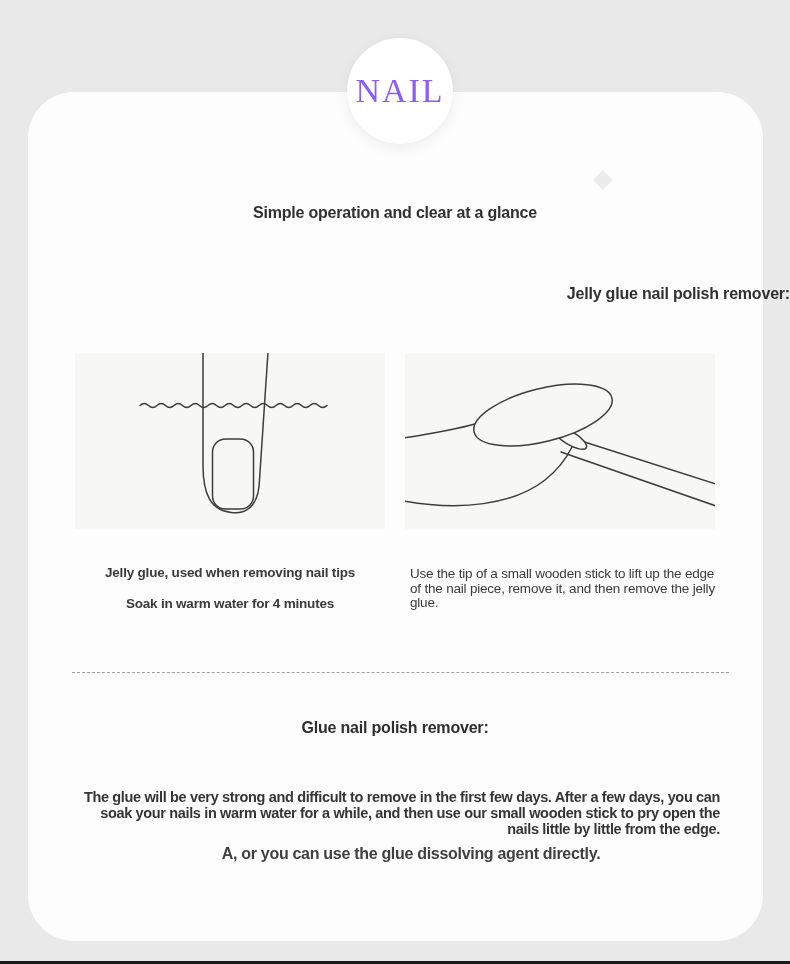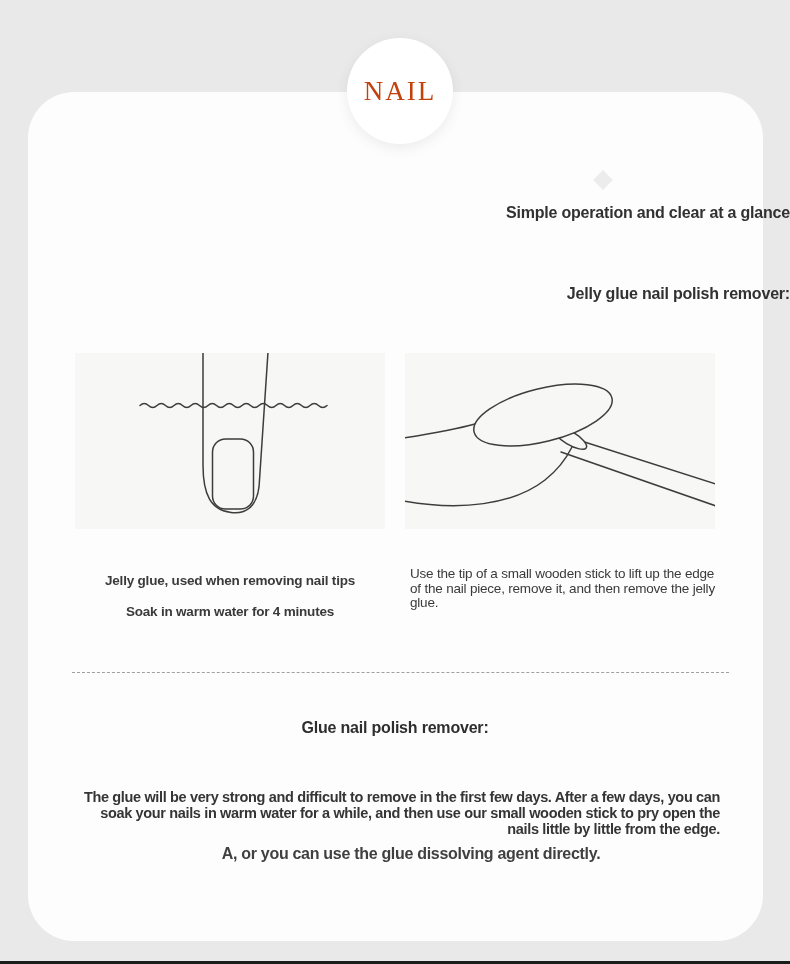--- a/index.html
+++ b/index.html
@@ -14,45 +14,45 @@
     background:#fdfdfd;border-radius:46px;
   }
   .logo-circle{
     position:absolute;left:347px;top:38px;width:106px;height:106px;
     background:#ffffff;border-radius:50%;
     box-shadow:0 4px 14px rgba(0,0,0,0.07);
     display:flex;align-items:center;justify-content:center;
   }
   .logo-text{
     font-family:"Liberation Serif","DejaVu Serif",serif;
-    font-size:27px;letter-spacing:2px;color:#c2410c;font-weight:500;
+    font-size:34px;letter-spacing:2px;color:#8b5cf6;font-weight:500;
   }
   .sparkle{
     position:absolute;left:596px;top:173px;width:14px;height:14px;
     background:#ececec;transform:rotate(45deg);
   }
   .h1{
-    position:absolute;left:0;top:204px;width:790px;text-align:right;
+    position:absolute;left:0;top:204px;width:790px;text-align:center;
     font-size:16px;font-weight:bold;letter-spacing:-0.2px;color:#313131;
   }
   .h2{
     position:absolute;left:0;top:285px;width:790px;text-align:right;
     font-size:16px;font-weight:bold;letter-spacing:-0.2px;color:#313131;
   }
   .fig{
     position:absolute;top:353px;width:310px;height:176px;background:#f7f7f6;
   }
   .fig svg{display:block;}
   .fig-left{left:75px;}
   .fig-right{left:405px;}
   .cap-left{
     position:absolute;left:75px;top:561px;width:310px;text-align:center;
     font-size:13.5px;font-weight:bold;letter-spacing:-0.2px;color:#3a3a3a;
   }
-  .cap-left p{margin:12px;}
+  .cap-left p{margin:4px;}
   .cap-left p + p{margin-top:16px;}
   .cap-right{
     position:absolute;left:410px;top:567px;width:318px;
     font-size:13.5px;font-weight:normal;letter-spacing:-0.2px;line-height:14.5px;
     color:#3a3a3a;
   }
   .divider{
     position:absolute;left:72px;top:672px;width:657px;height:0;
     border-top:1px dashed #a0a0a0;
   }

